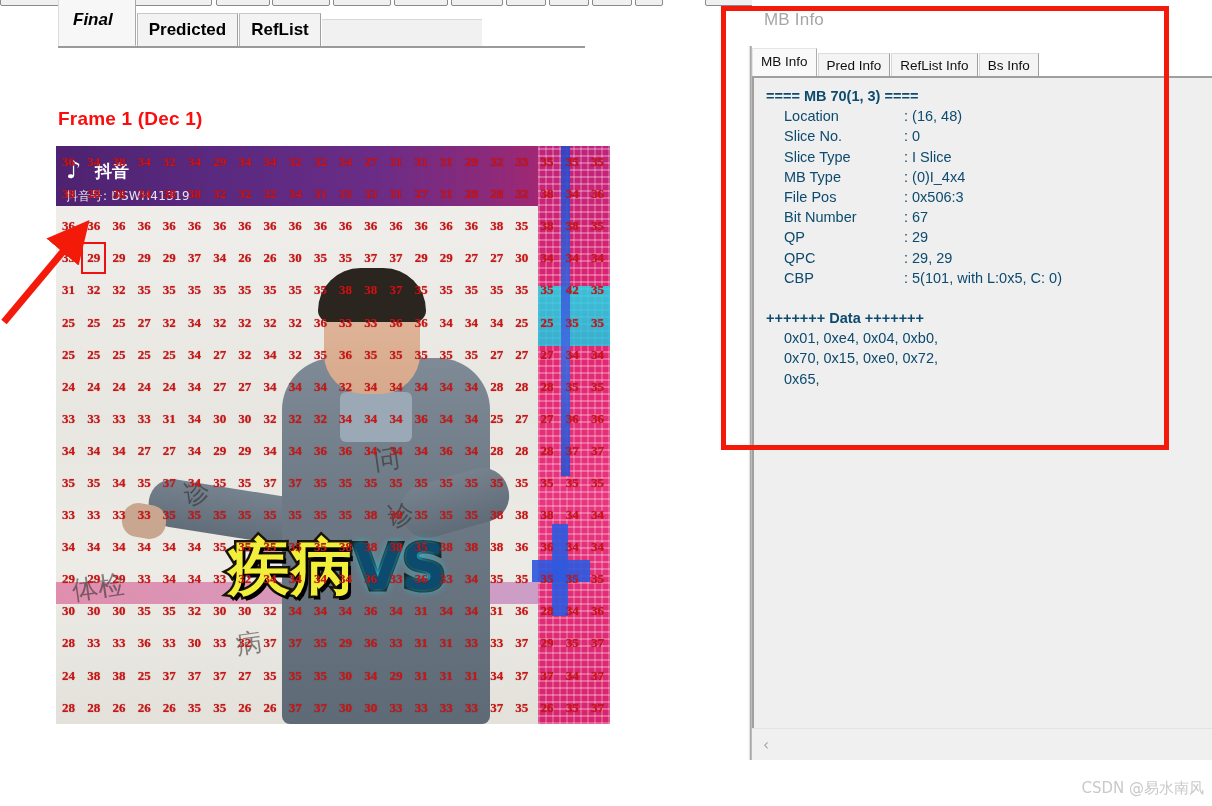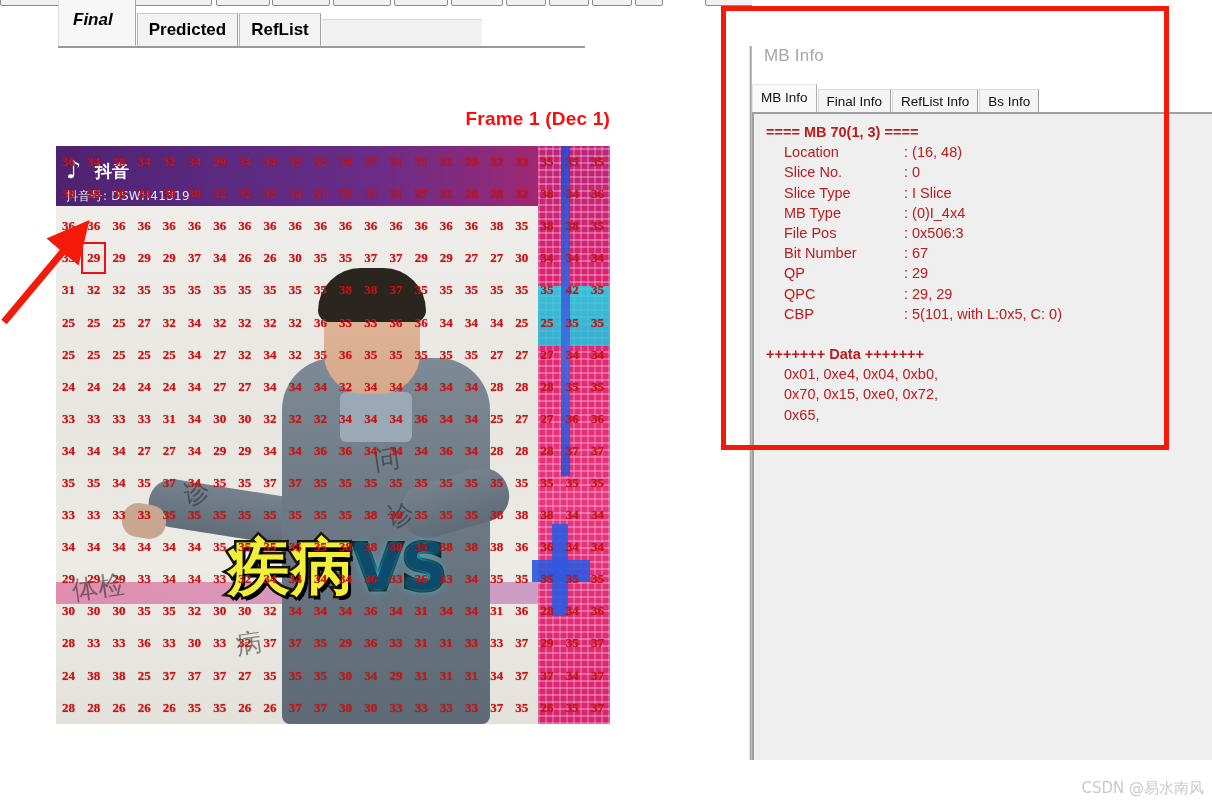--- a/index.html
+++ b/index.html
@@ -41,21 +41,21 @@
     border-left: 1px solid #dcdcdc; border-right: 1px solid #a8a8a8;
     border-top: 1px solid #dcdcdc; border-bottom: 1px solid #f7f7f7;
     padding: 0 22px 2px 14px;
     font-style: italic;
   }
   .vtab-filler { flex: 1; height: 27px; background: #f1f1f1; border-top: 1px solid #d8d8d8; }
 
   
   .frame-caption {
     position: absolute; left: 58px; top: 108px; width: 552px;
-    text-align: right;
+    text-align: left;
     font-family: "Liberation Sans", sans-serif;
     font-weight: bold; font-size: 19px; color: #fb0d0d;
     letter-spacing: .2px;
   }
 
   
   .video-wrap {
     position: absolute; left: 56px; top: 146px;
     width: 554px; height: 578px;
     overflow: hidden;
@@ -195,21 +195,20 @@
   .splitter {
     position: absolute; left: 748px; top: 46px; width: 5px; height: 714px;
     background: linear-gradient(90deg,#ffffff 0%,#f2f2f2 25%,#9a9a9a 55%,#cfcfcf 80%,#f5f5f5 100%);
   }
   .panel-backdrop {
     position: absolute; left: 752px; top: 0; width: 460px; height: 806px; background: #fff;
   }
   .panel {
     position: absolute; left: 752px; top: 0; width: 460px; height: 654px;
     background: #ffffff;
-    margin-top: 36px;
   }
   .panel-title {
     position: absolute; left: 12px; top: 10px;
     font-family: "Liberation Sans", sans-serif;
     font-size: 17px; color: #a6a6a6; letter-spacing: .2px;
   }
   .tabstrip {
     position: absolute; left: 0; top: 48px; width: 460px; height: 28px;
     display: flex; align-items: flex-end;
   }
@@ -231,21 +230,21 @@
   }
   .textarea-box {
     position: absolute; left: 0; top: 76px; width: 460px; height: 652px;
     background: #efefef;
     border-top: 2px solid #9f9f9f;
     border-left: 2px solid #9f9f9f;
   }
   .mbtext {
     position: absolute; left: 12px; top: 8px; right: 6px;
     font-family: "Liberation Sans", sans-serif;
-    font-size: 14.5px; color: #b91c1c; line-height: 20.2px;
+    font-size: 14.5px; color: #0c4a6e; line-height: 20.2px;
     white-space: pre;
   }
   .mbtext .k { display: inline-block; width: 120px; }
   .mbtext .ind { display: inline-block; width: 18px; }
   .hscroll {
     position: absolute; left: 0; top: 728px; width: 460px; height: 32px;
     background: #f0f0f0; border-top: 1px solid #e3e3e3;
     display: flex; align-items: center;
   }
   .hscroll-arrow {
@@ -770,21 +769,21 @@
   </svg>
 
   <div class="splitter"></div>
   <div class="panel-backdrop"></div>
 
   <div class="panel">
     <div class="panel-title">MB Info</div>
 
     <div class="tabstrip" id="panelTabs">
         <div class="ptab active">MB Info</div>
-        <div class="ptab">Final Info</div>
+        <div class="ptab">Pred Info</div>
         <div class="ptab">RefList Info</div>
         <div class="ptab">Bs Info</div>
       </div>
 
     <div class="textarea-box">
       <div class="mbtext" id="mbText"><div><b>==== MB 70(1, 3) ====</b></div><div><span class="ind"></span><span class="k">Location</span><span>: (16, 48)</span></div><div><span class="ind"></span><span class="k">Slice No.</span><span>: 0</span></div><div><span class="ind"></span><span class="k">Slice Type</span><span>: I Slice</span></div><div><span class="ind"></span><span class="k">MB Type</span><span>: (0)I_4x4</span></div><div><span class="ind"></span><span class="k">File Pos</span><span>: 0x506:3</span></div><div><span class="ind"></span><span class="k">Bit Number</span><span>: 67</span></div><div><span class="ind"></span><span class="k">QP</span><span>: 29</span></div><div><span class="ind"></span><span class="k">QPC</span><span>: 29, 29</span></div><div><span class="ind"></span><span class="k">CBP</span><span>: 5(101, with L:0x5, C: 0)</span></div><div style="height:20px"></div><div><b>+++++++ Data +++++++</b></div><div><span class="ind"></span>0x01, 0xe4, 0x04, 0xb0,</div><div><span class="ind"></span>0x70, 0x15, 0xe0, 0x72,</div><div><span class="ind"></span>0x65,</div></div>
     </div>
 
     <div class="hscroll">
       <div class="hscroll-arrow">‹</div>

